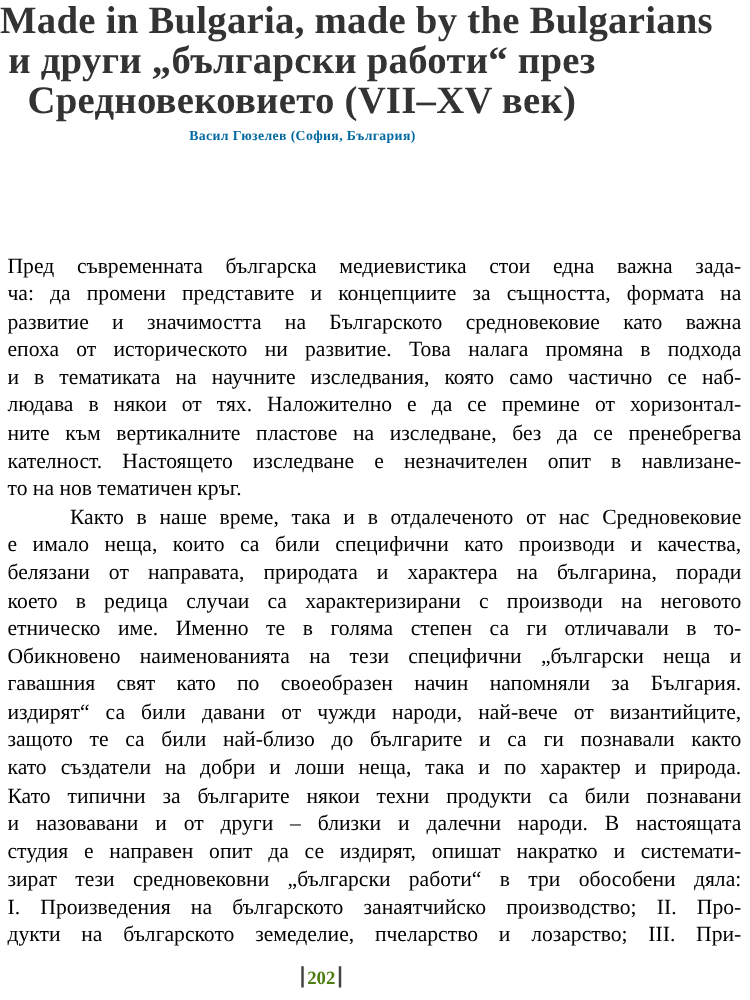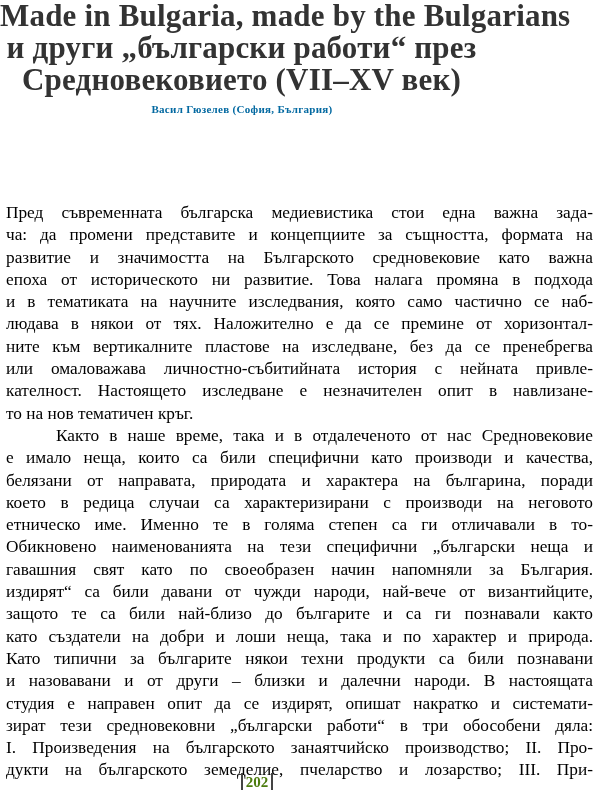--- a/index.html
+++ b/index.html
@@ -46,21 +46,20 @@
 
 <div class="body-text">
   <div class="para">
     <span class="line">Пред съвременната българска медиевистика стои една важна зада-</span>
     <span class="line">ча: да промени представите и концепциите за същността, формата на</span>
     <span class="line">развитие и значимостта на Българското средновековие като важна</span>
     <span class="line">епоха от историческото ни развитие. Това налага промяна в подхода</span>
     <span class="line">и в тематиката на научните изследвания, която само частично се наб-</span>
     <span class="line">людава в някои от тях. Наложително е да се премине от хоризонтал-</span>
     <span class="line">ните към вертикалните пластове на изследване, без да се пренебрегва</span>
-    <span class="line">или омаловажава личностно-събитийната история с нейната привле-</span>
     <span class="line">кателност. Настоящето изследване е незначителен опит в навлизане-</span>
     <span class="line last">то на нов тематичен кръг.</span>
   </div>
   <div class="para">
     <span class="line" style="padding-left:50px">Както в наше време, така и в отдалеченото от нас Средновековие</span>
     <span class="line">е имало неща, които са били специфични като производи и качества,</span>
     <span class="line">белязани от направата, природата и характера на българина, поради</span>
     <span class="line">което в редица случаи са характеризирани с производи на неговото</span>
     <span class="line">етническо име. Именно те в голяма степен са ги отличавали в то-</span>
     <span class="line">Обикновено наименованията на тези специфични „български неща и</span>

